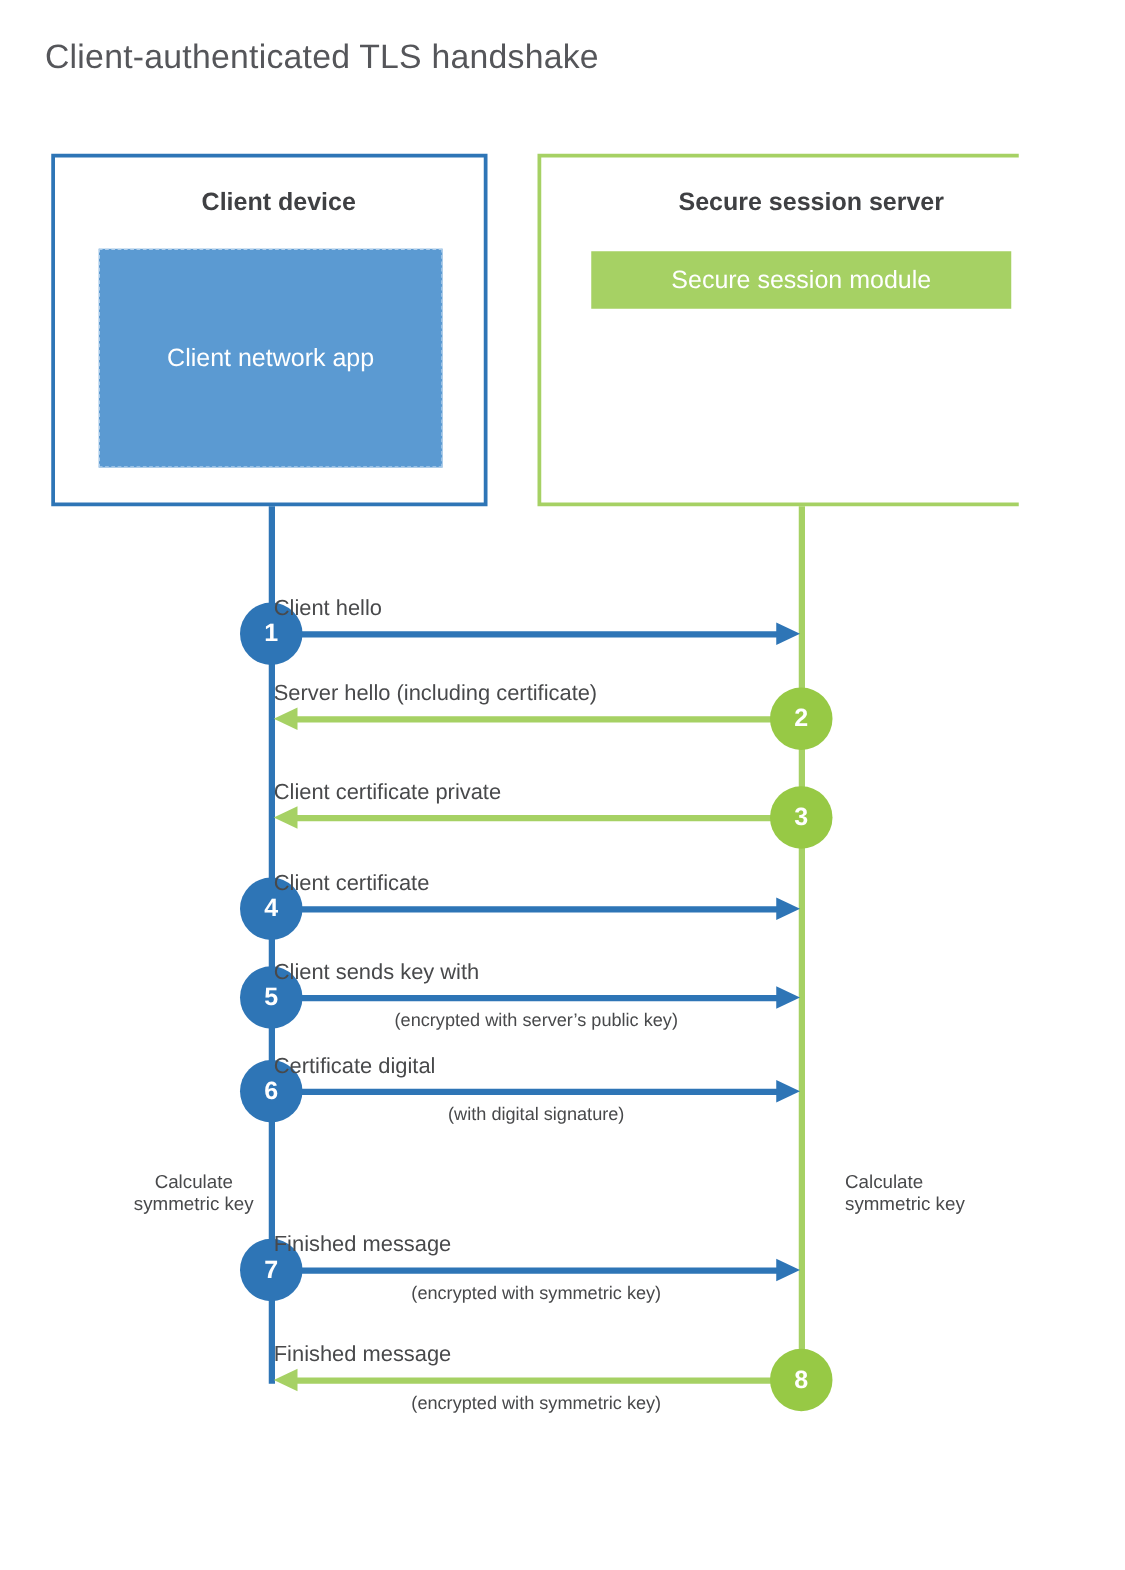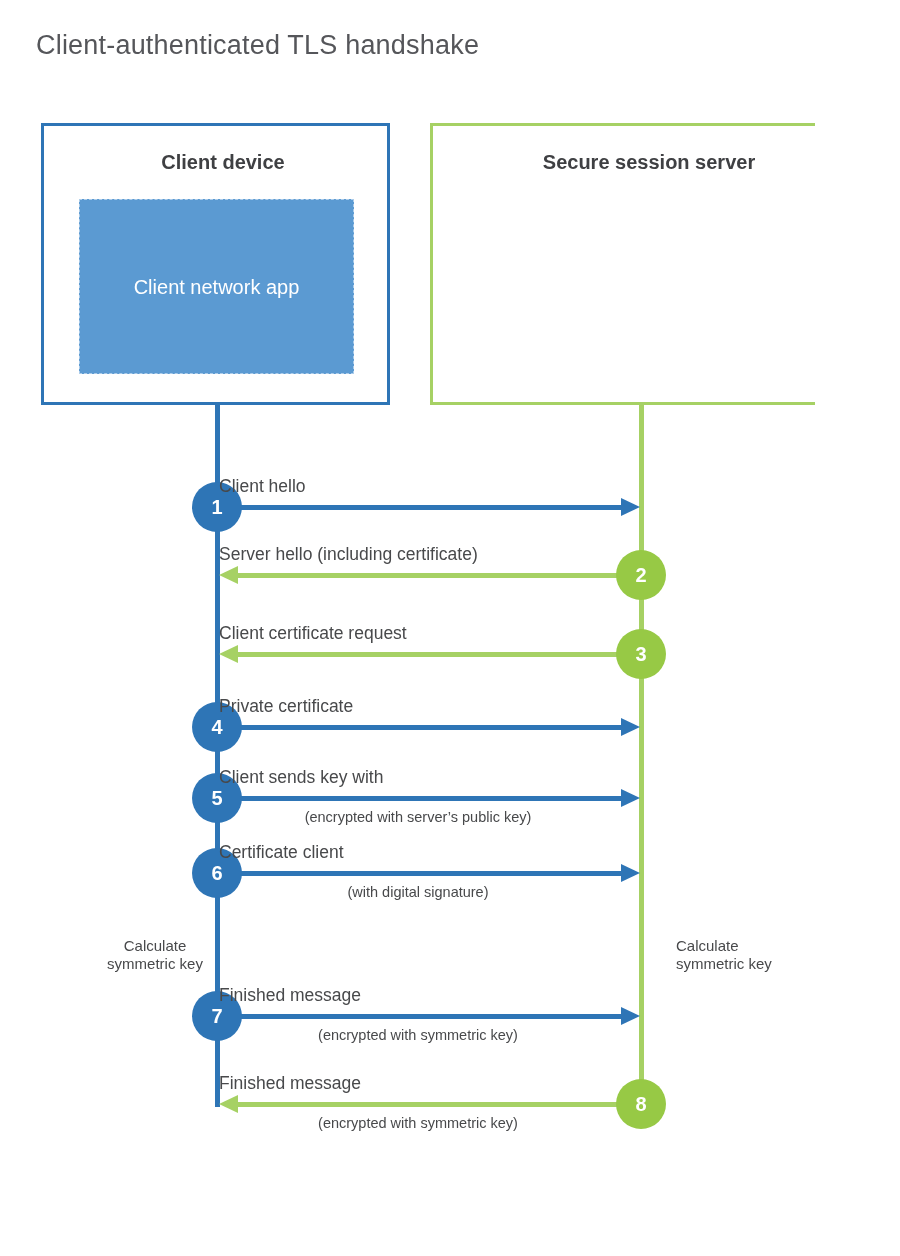--- a/index.html
+++ b/index.html
@@ -38,21 +38,21 @@
   .step-circle.green{background:var(--green-circle);}
 
   .shaft{position:absolute;height:5px;}
   .shaft.blue{background:var(--blue);}
   .shaft.green{background:var(--green);}
   .head{position:absolute;width:0;height:0;border-top:9px solid transparent;border-bottom:9px solid transparent;}
   .head.right.blue{border-left:19px solid var(--blue);}
   .head.left.green{border-right:19px solid var(--green);}
 
   .step-label{position:absolute;left:219px;width:420px;font-size:17.5px;color:var(--text-label);height:24px;line-height:24px;}
-  .step-sub{position:absolute;left:208px;width:420px;text-align:center;font-size:14.5px;color:var(--text-label);height:20px;line-height:20px;}
+  .step-sub{position:absolute;left:219px;width:420px;text-align:center;font-size:14.5px;color:var(--text-label);height:20px;line-height:20px;}
 
   .side-note{position:absolute;font-size:14px;line-height:17px;color:var(--text-label);}
   .note-decrypt{left:667px;top:762px;width:163px;text-align:left;}
   .note-calc{font-size:15px;line-height:17.5px;}
   .note-calc.left{left:95px;top:937px;width:120px;text-align:center;}
   .note-calc.right{left:676px;top:937px;width:130px;text-align:left;}
 </style>
 </head>
 <body>
 
@@ -62,20 +62,23 @@
 
   <div class="actor-box client">
     <div class="actor-title">Client device</div>
   </div>
   <div class="client-app">
     <div class="app-text">Client network app</div>
   </div>
 
   <div class="actor-box server">
     <div class="actor-title">Secure session server</div>
+  </div>
+  <div class="server-bar" style="top:201px">
+    <span>Secure session module</span>
   </div>
 
   <div class="lifeline blue"></div>
   <div class="lifeline green"></div>
 
   <div id="steps-layer">
       <div>
         <div class="shaft blue" style="left: 217px; width: 405px; top: 505px;"></div>
         <div class="head right blue" style="top: 498px; left: 621px;"></div>
         <div class="step-circle blue" style="left: 192px; top: 482px;">
@@ -90,46 +93,46 @@
           <span>2</span>
         </div>
         <div class="step-label" style="top: 542px;">Server hello (including certificate)</div>
       </div>
       <div>
         <div class="shaft green" style="left: 237px; width: 407px; top: 652px;"></div>
         <div class="head left green" style="top: 645px; left: 219px;"></div>
         <div class="step-circle green" style="left: 616px; top: 629px;">
           <span>3</span>
         </div>
-        <div class="step-label" style="top: 621px;">Client certificate request</div>
+        <div class="step-label" style="top: 621px;">Client certificate private</div>
       </div>
       <div>
         <div class="shaft blue" style="left: 217px; width: 405px; top: 725px;"></div>
         <div class="head right blue" style="top: 718px; left: 621px;"></div>
         <div class="step-circle blue" style="left: 192px; top: 702px;">
           <span>4</span>
         </div>
-        <div class="step-label" style="top: 694px;">Private certificate</div>
+        <div class="step-label" style="top: 694px;">Client certificate</div>
       </div>
       <div>
         <div class="shaft blue" style="left: 217px; width: 405px; top: 796px;"></div>
         <div class="head right blue" style="top: 789px; left: 621px;"></div>
         <div class="step-circle blue" style="left: 192px; top: 773px;">
           <span>5</span>
         </div>
         <div class="step-label" style="top: 765px;">Client sends key with</div>
         <div class="step-sub" style="top: 807px;">(encrypted with server’s public key)</div>
       </div>
       <div>
         <div class="shaft blue" style="left: 217px; width: 405px; top: 871px;"></div>
         <div class="head right blue" style="top: 864px; left: 621px;"></div>
         <div class="step-circle blue" style="left: 192px; top: 848px;">
           <span>6</span>
         </div>
-        <div class="step-label" style="top: 840px;">Certificate client</div>
+        <div class="step-label" style="top: 840px;">Certificate digital</div>
         <div class="step-sub" style="top: 882px;">(with digital signature)</div>
       </div>
       <div>
         <div class="shaft blue" style="left: 217px; width: 405px; top: 1014px;"></div>
         <div class="head right blue" style="top: 1007px; left: 621px;"></div>
         <div class="step-circle blue" style="left: 192px; top: 991px;">
           <span>7</span>
         </div>
         <div class="step-label" style="top: 983px;">Finished message</div>
         <div class="step-sub" style="top: 1025px;">(encrypted with symmetric key)</div>

